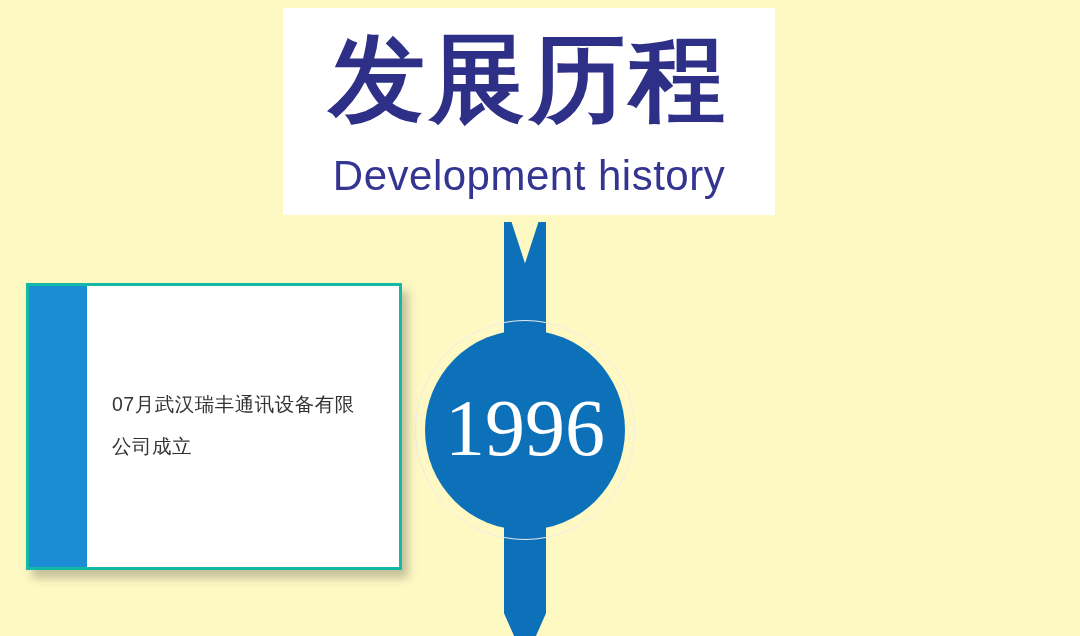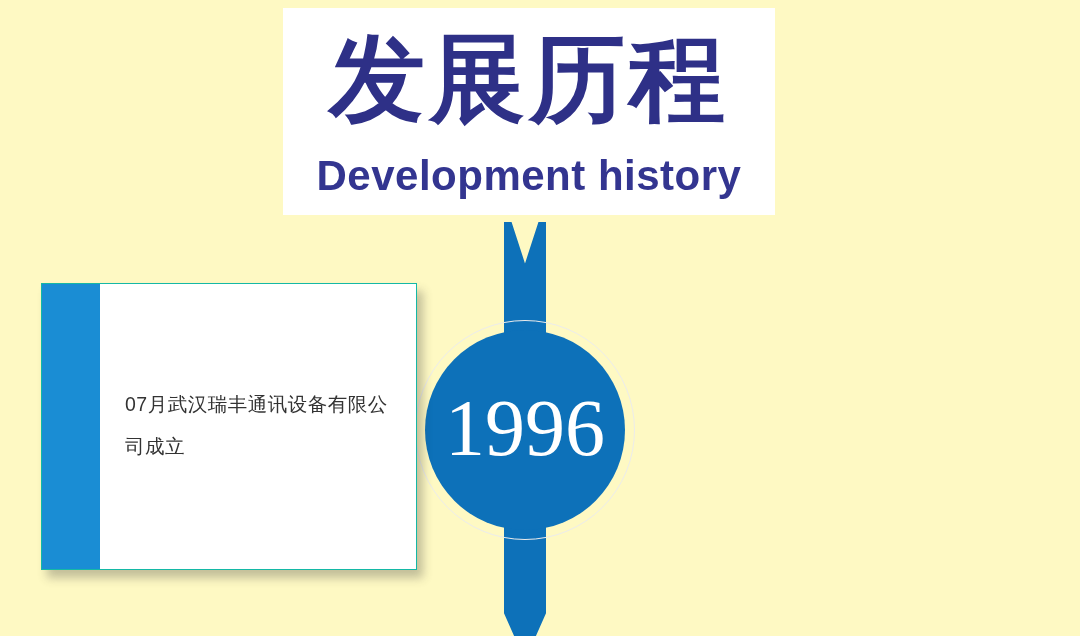--- a/index.html
+++ b/index.html
@@ -45,21 +45,21 @@
     color: #2e3087;
     white-space: nowrap;
   }
   .title-en {
     position: absolute;
     left: 0;
     top: 142px;
     width: 492px;
     text-align: center;
     font-family: "Liberation Sans", "DejaVu Sans", sans-serif;
-    font-weight: bold;
+    font-weight: normal;
     font-size: 42px;
     line-height: 52px;
     letter-spacing: 0.5px;
     color: #333590;
     white-space: nowrap;
   }
 
   
   .spine {
     position: absolute;
@@ -121,26 +121,26 @@
     font-weight: normal;
     color: #ffffff;
     letter-spacing: 0px;
     padding-bottom: 4px;
     box-sizing: border-box;
   }
 
   
   .event-card {
     position: absolute;
-    left: 41px;
+    left: 26px;
     top: 283px;
     width: 376px;
     height: 287px;
     background: #ffffff;
-    border: 1px solid #14b8a6;
+    border: 3px solid #14b8a6;
     box-sizing: border-box;
     box-shadow: 6px 8px 9px rgba(60, 60, 60, 0.30);
     z-index: 6;
     display: flex;
     justify-content: flex-end;
   }
   .event-card-bar {
     width: 58px;
     height: 100%;
     background: #1a8dd4;

